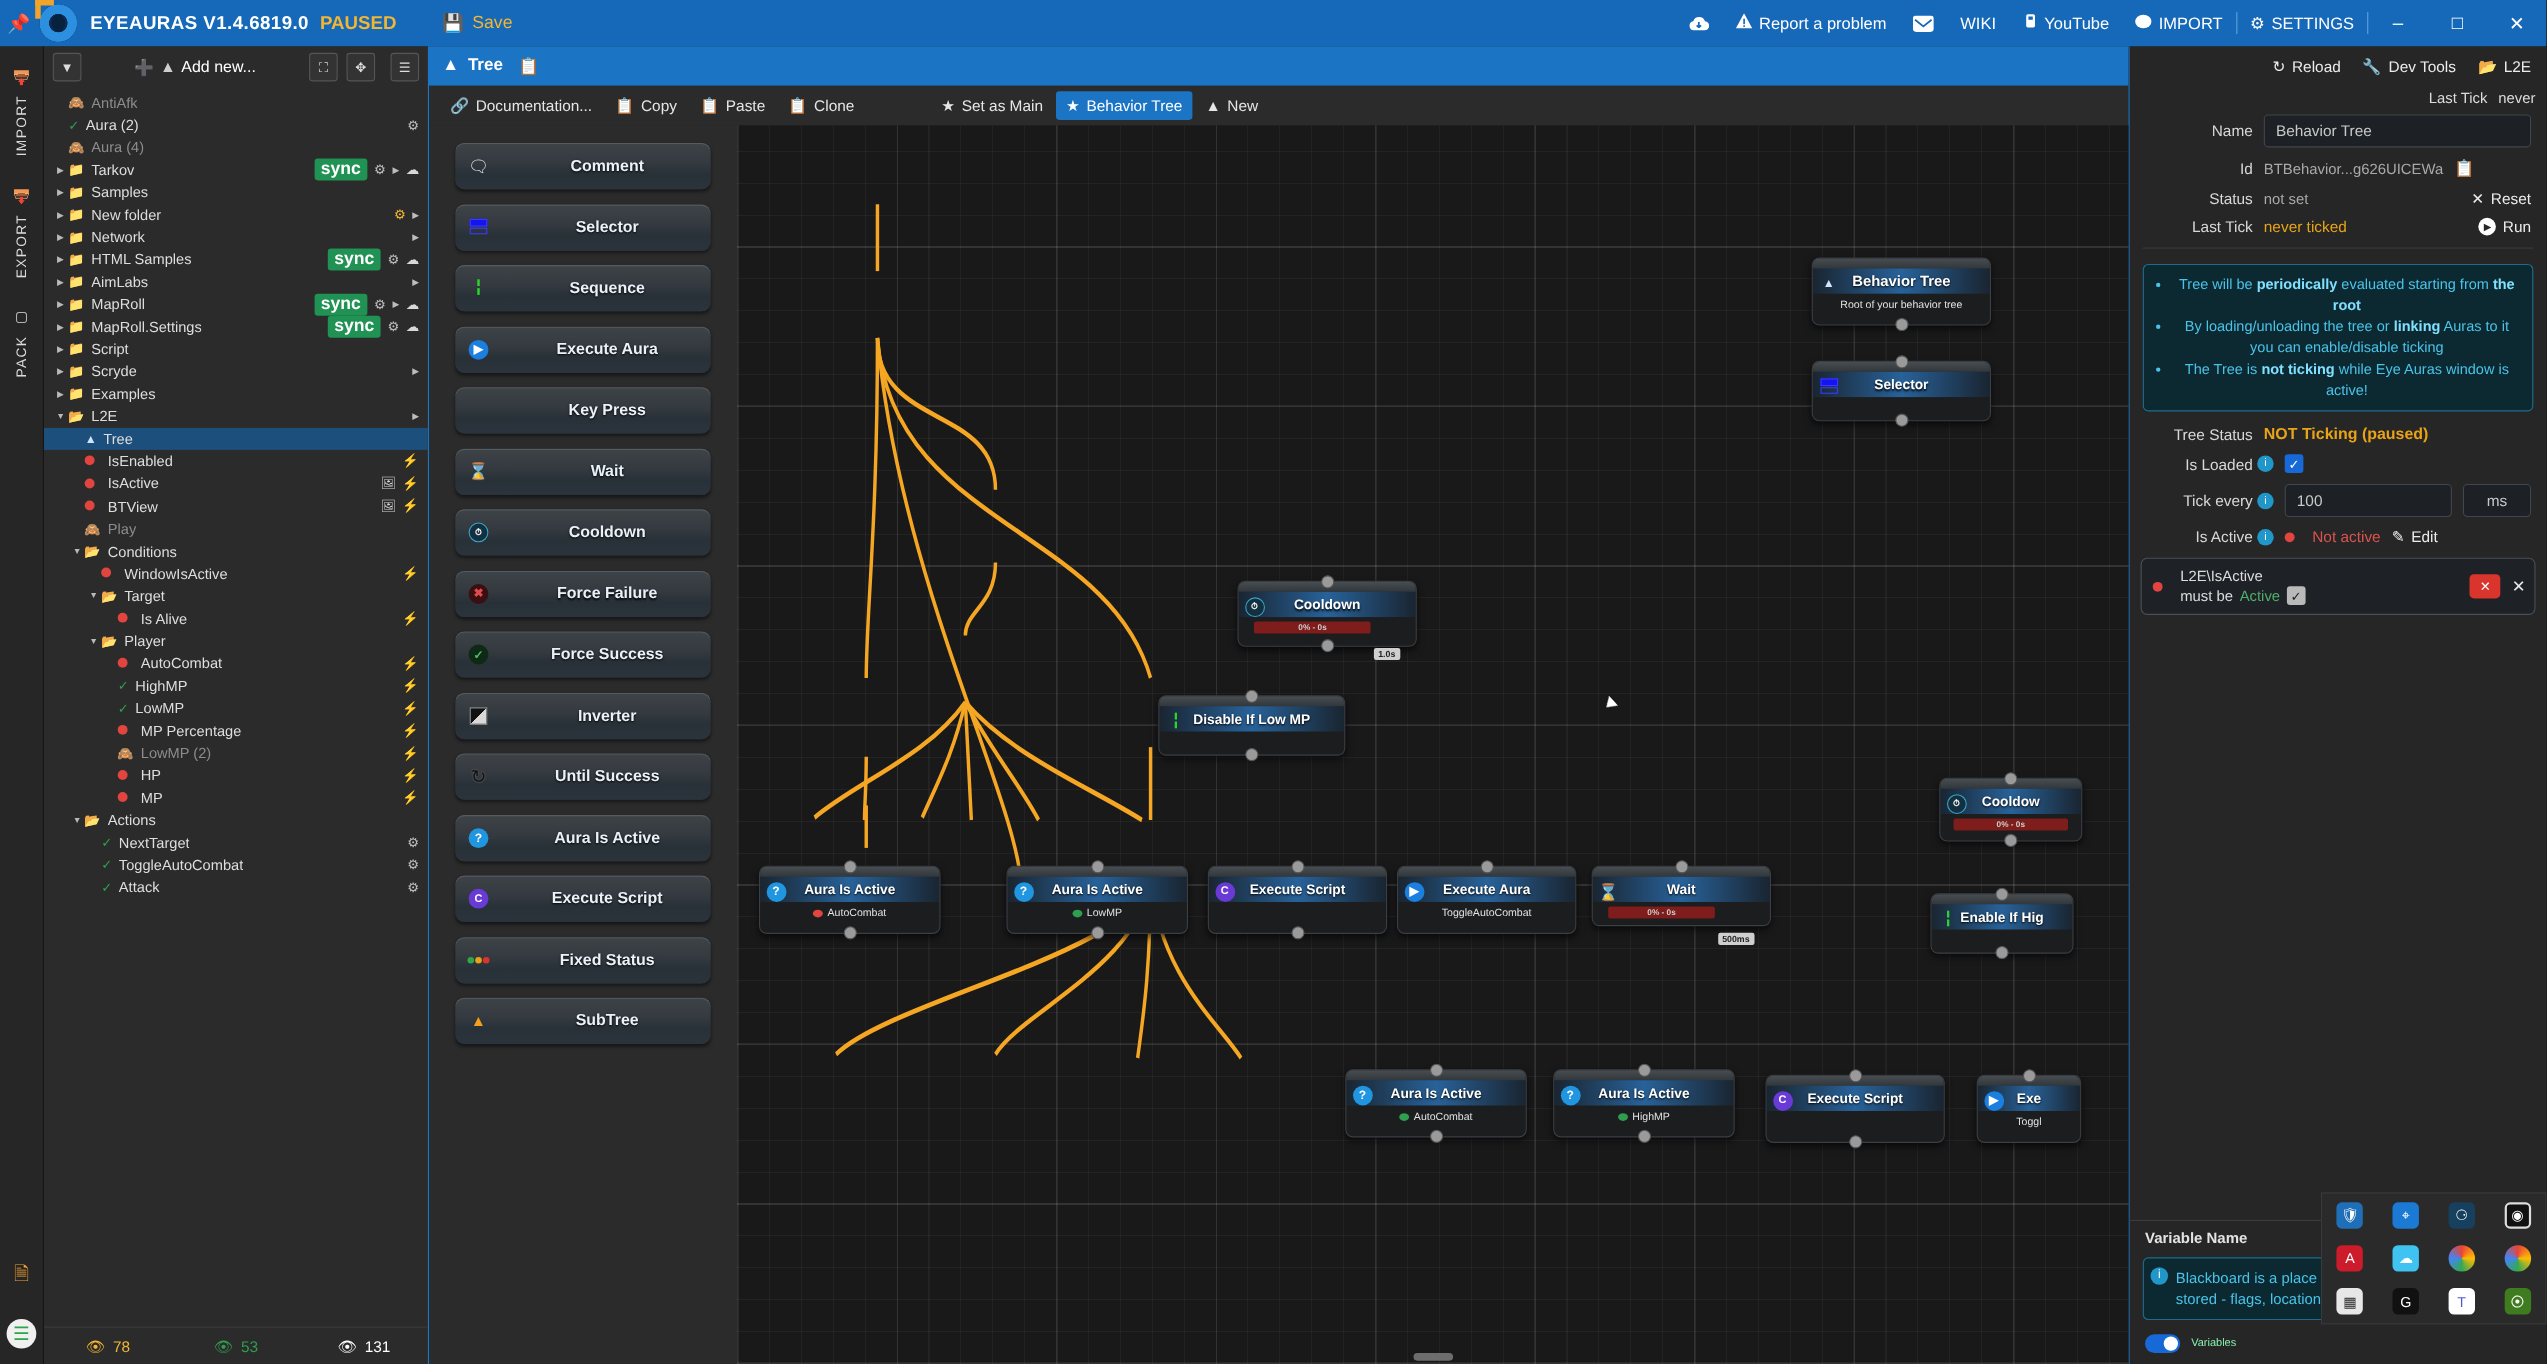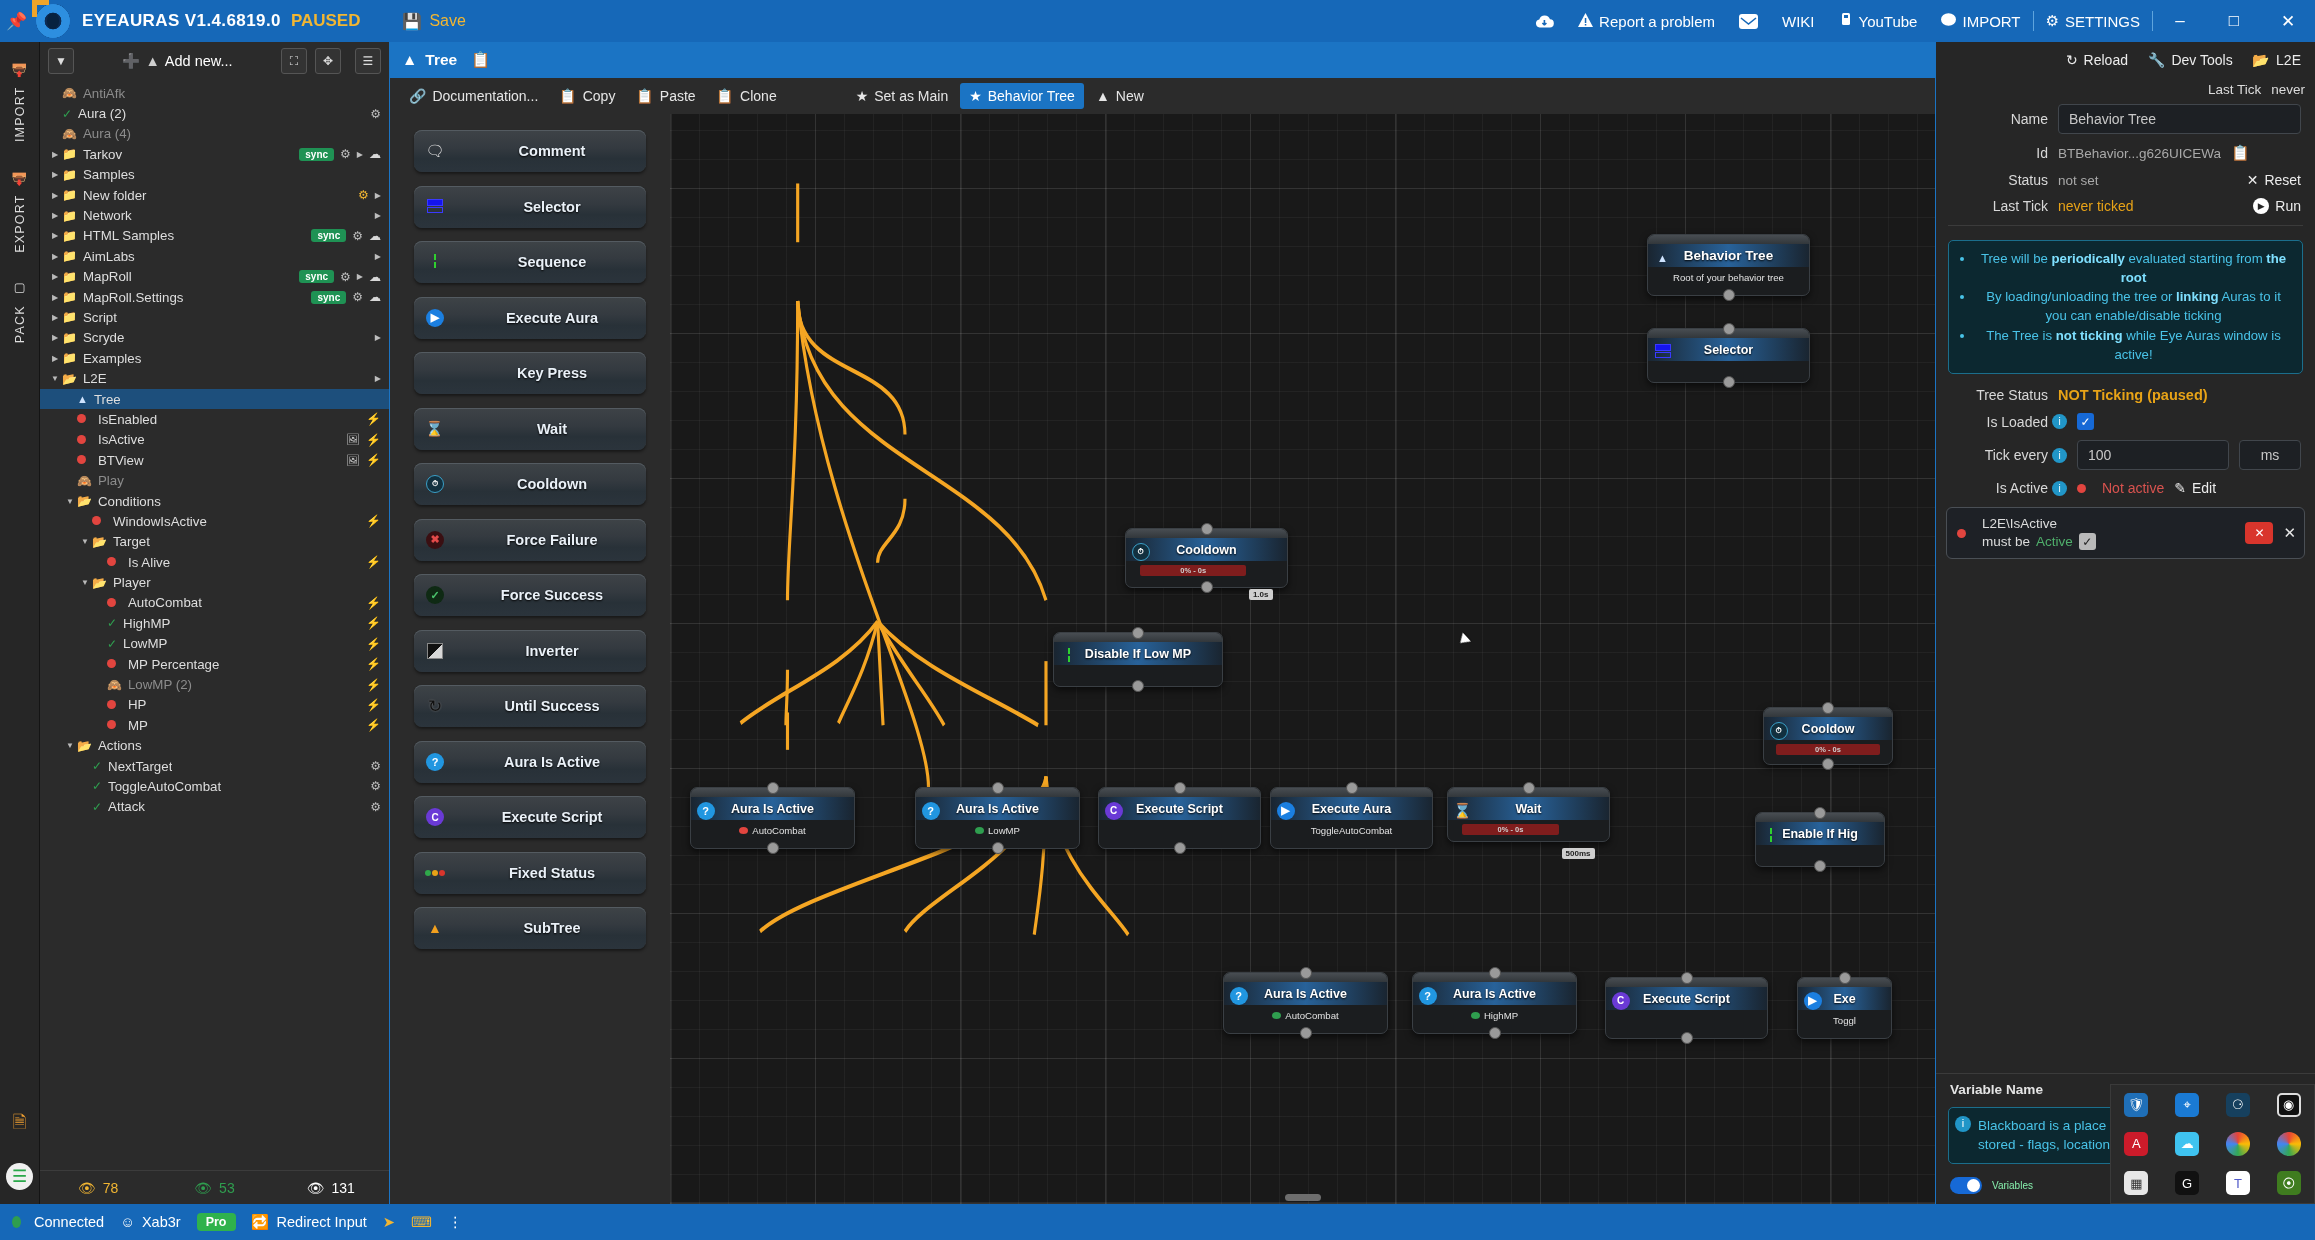--- a/index.html
+++ b/index.html
@@ -53,21 +53,21 @@
   .tr { height:20.4px; display:flex; align-items:center; font-size:13.3px; color:#dedede;
     padding-right:8px; white-space:nowrap; }
   .tr.sel { background:#1d4f7c; }
   .tr.dim { color:#8c8c8c; }
   .tw { width:14px; text-align:center; font-size:8px; color:#b9b9b9; flex:0 0 14px; }
   .dot { width:9px; height:9px; border-radius:50%; display:inline-block; flex:0 0 9px; margin-right:6px;}
   .dot.red{background:#e2453f} .dot.green{background:#2f9e4f}
   .ic { margin-right:6px; font-size:12px; flex:0 0 auto; }
   .tr .nm { overflow:hidden; text-overflow:ellipsis; }
   .tr .rt { margin-left:auto; display:flex; align-items:center; gap:6px; }
-  .sync { background:#1f9254; color:#fff; font-size:10px; font-weight:bold;
+  .sync { background:#1f9254; color:#fff; font-size:16px; font-weight:bold;
      border-radius:3px; padding:1px 6px; }
   .bolt { color:#fff; font-size:12px; }
   .cog { font-size:12px; color:#bdbdbd; }
   .cog.y { color:#f2b632; }
   .lp-status { height:34px; flex:0 0 34px; border-top:1px solid #3c3c3c;
      display:flex; align-items:center; font-size:14px; }
   .lp-st { flex:1 1 0; display:flex; align-items:center; justify-content:center; gap:7px; }
 
   
   .center { flex:1 1 auto; display:flex; flex-direction:column; min-width:0; background:#232323; }
@@ -1049,31 +1049,13 @@
         <div class="tri" style="background:conic-gradient(#ea4335,#fbbc05,#34a853,#4285f4,#ea4335);border-radius:50%"></div>
         <div class="tri" style="background:conic-gradient(#ea4335,#fbbc05,#34a853,#4285f4,#ea4335);border-radius:50%"></div>
         <div class="tri" style="background:#e7e7e7;color:#333">▦</div>
         <div class="tri" style="background:#111">G</div>
         <div class="tri" style="background:#fff;color:#5059c9">T</div>
         <div class="tri" style="background:#3f7c1f">⦿</div>
       </div>
     </div>
   </div>
 
-  <div class="statusbar">
-    <div class="sb-item">
-      <span class="dot green" style="width:12px;height:12px"></span>
-      <span>Connected</span>
-    </div>
-    <div class="sb-item">
-      <span>☺</span>
-      <span>Xab3r</span>
-    </div>
-    <div class="pro">Pro</div>
-    <div class="sb-item">
-      <span>🔁</span>
-      <span>Redirect Input</span>
-    </div>
-    <div class="sb-item" style="color:#f2b632">➤</div>
-    <div class="sb-item" style="color:#f2b632">⌨</div>
-    <div class="sb-item">⋮</div>
-  </div>
 </div>
 
 </body></html>

